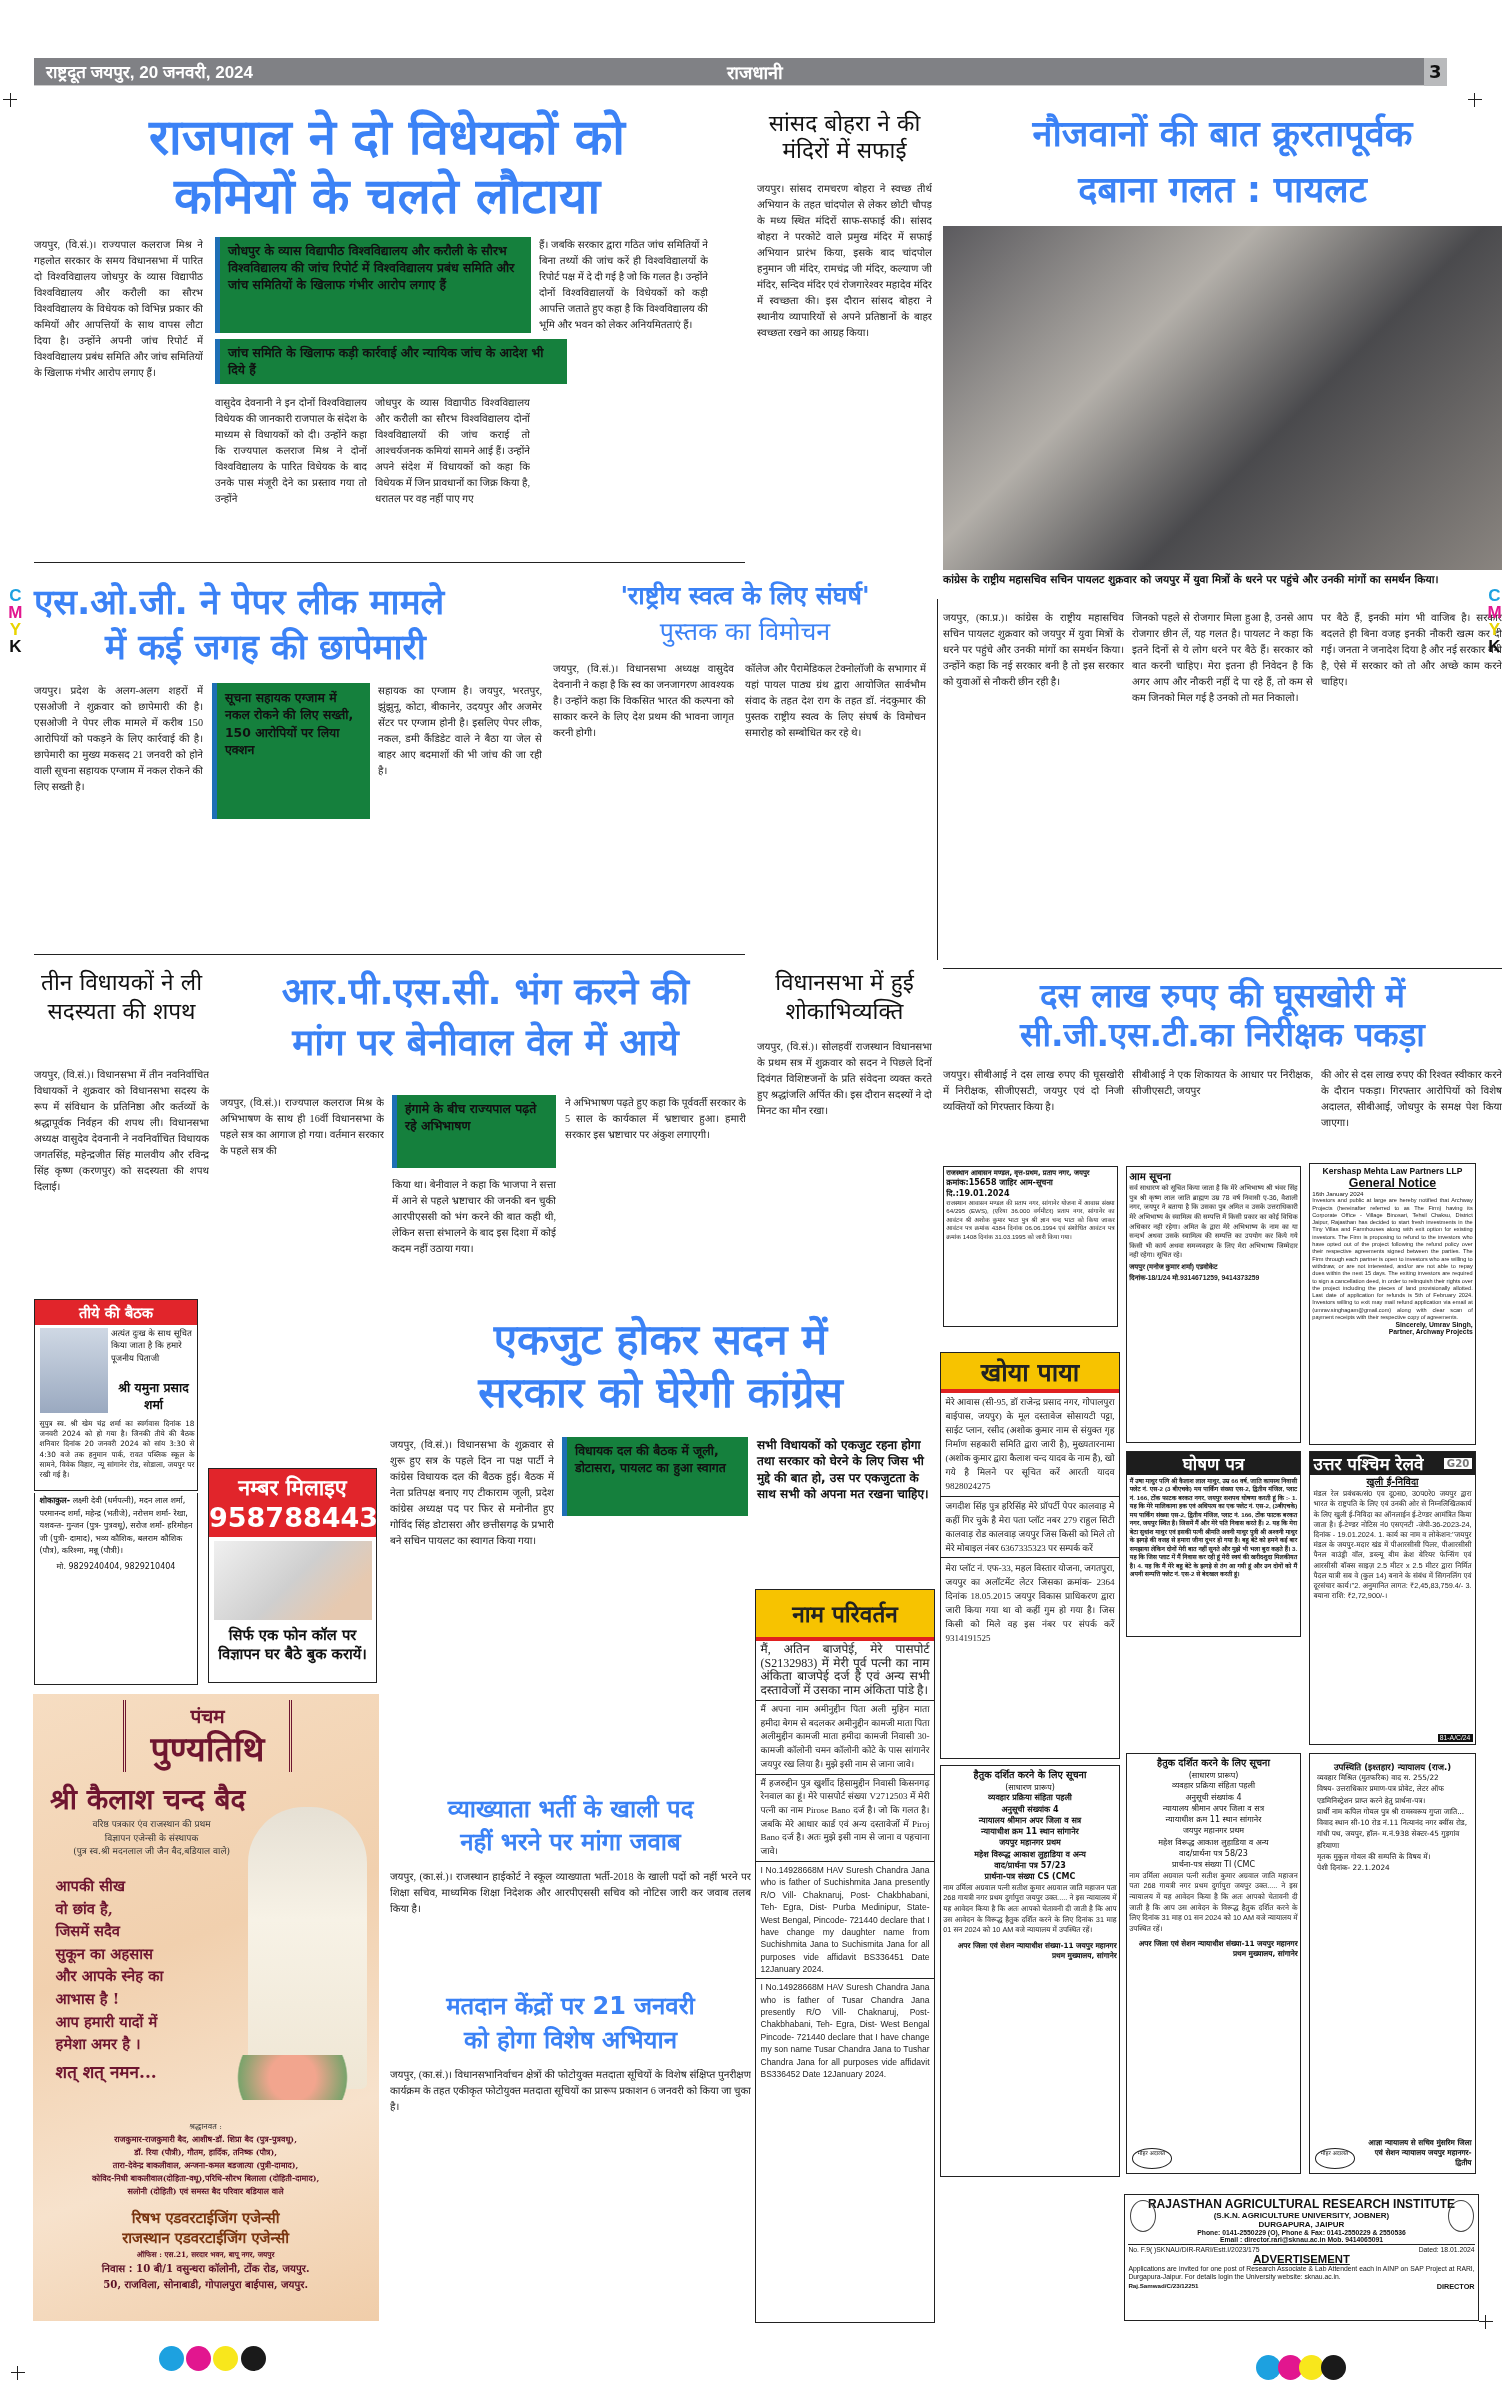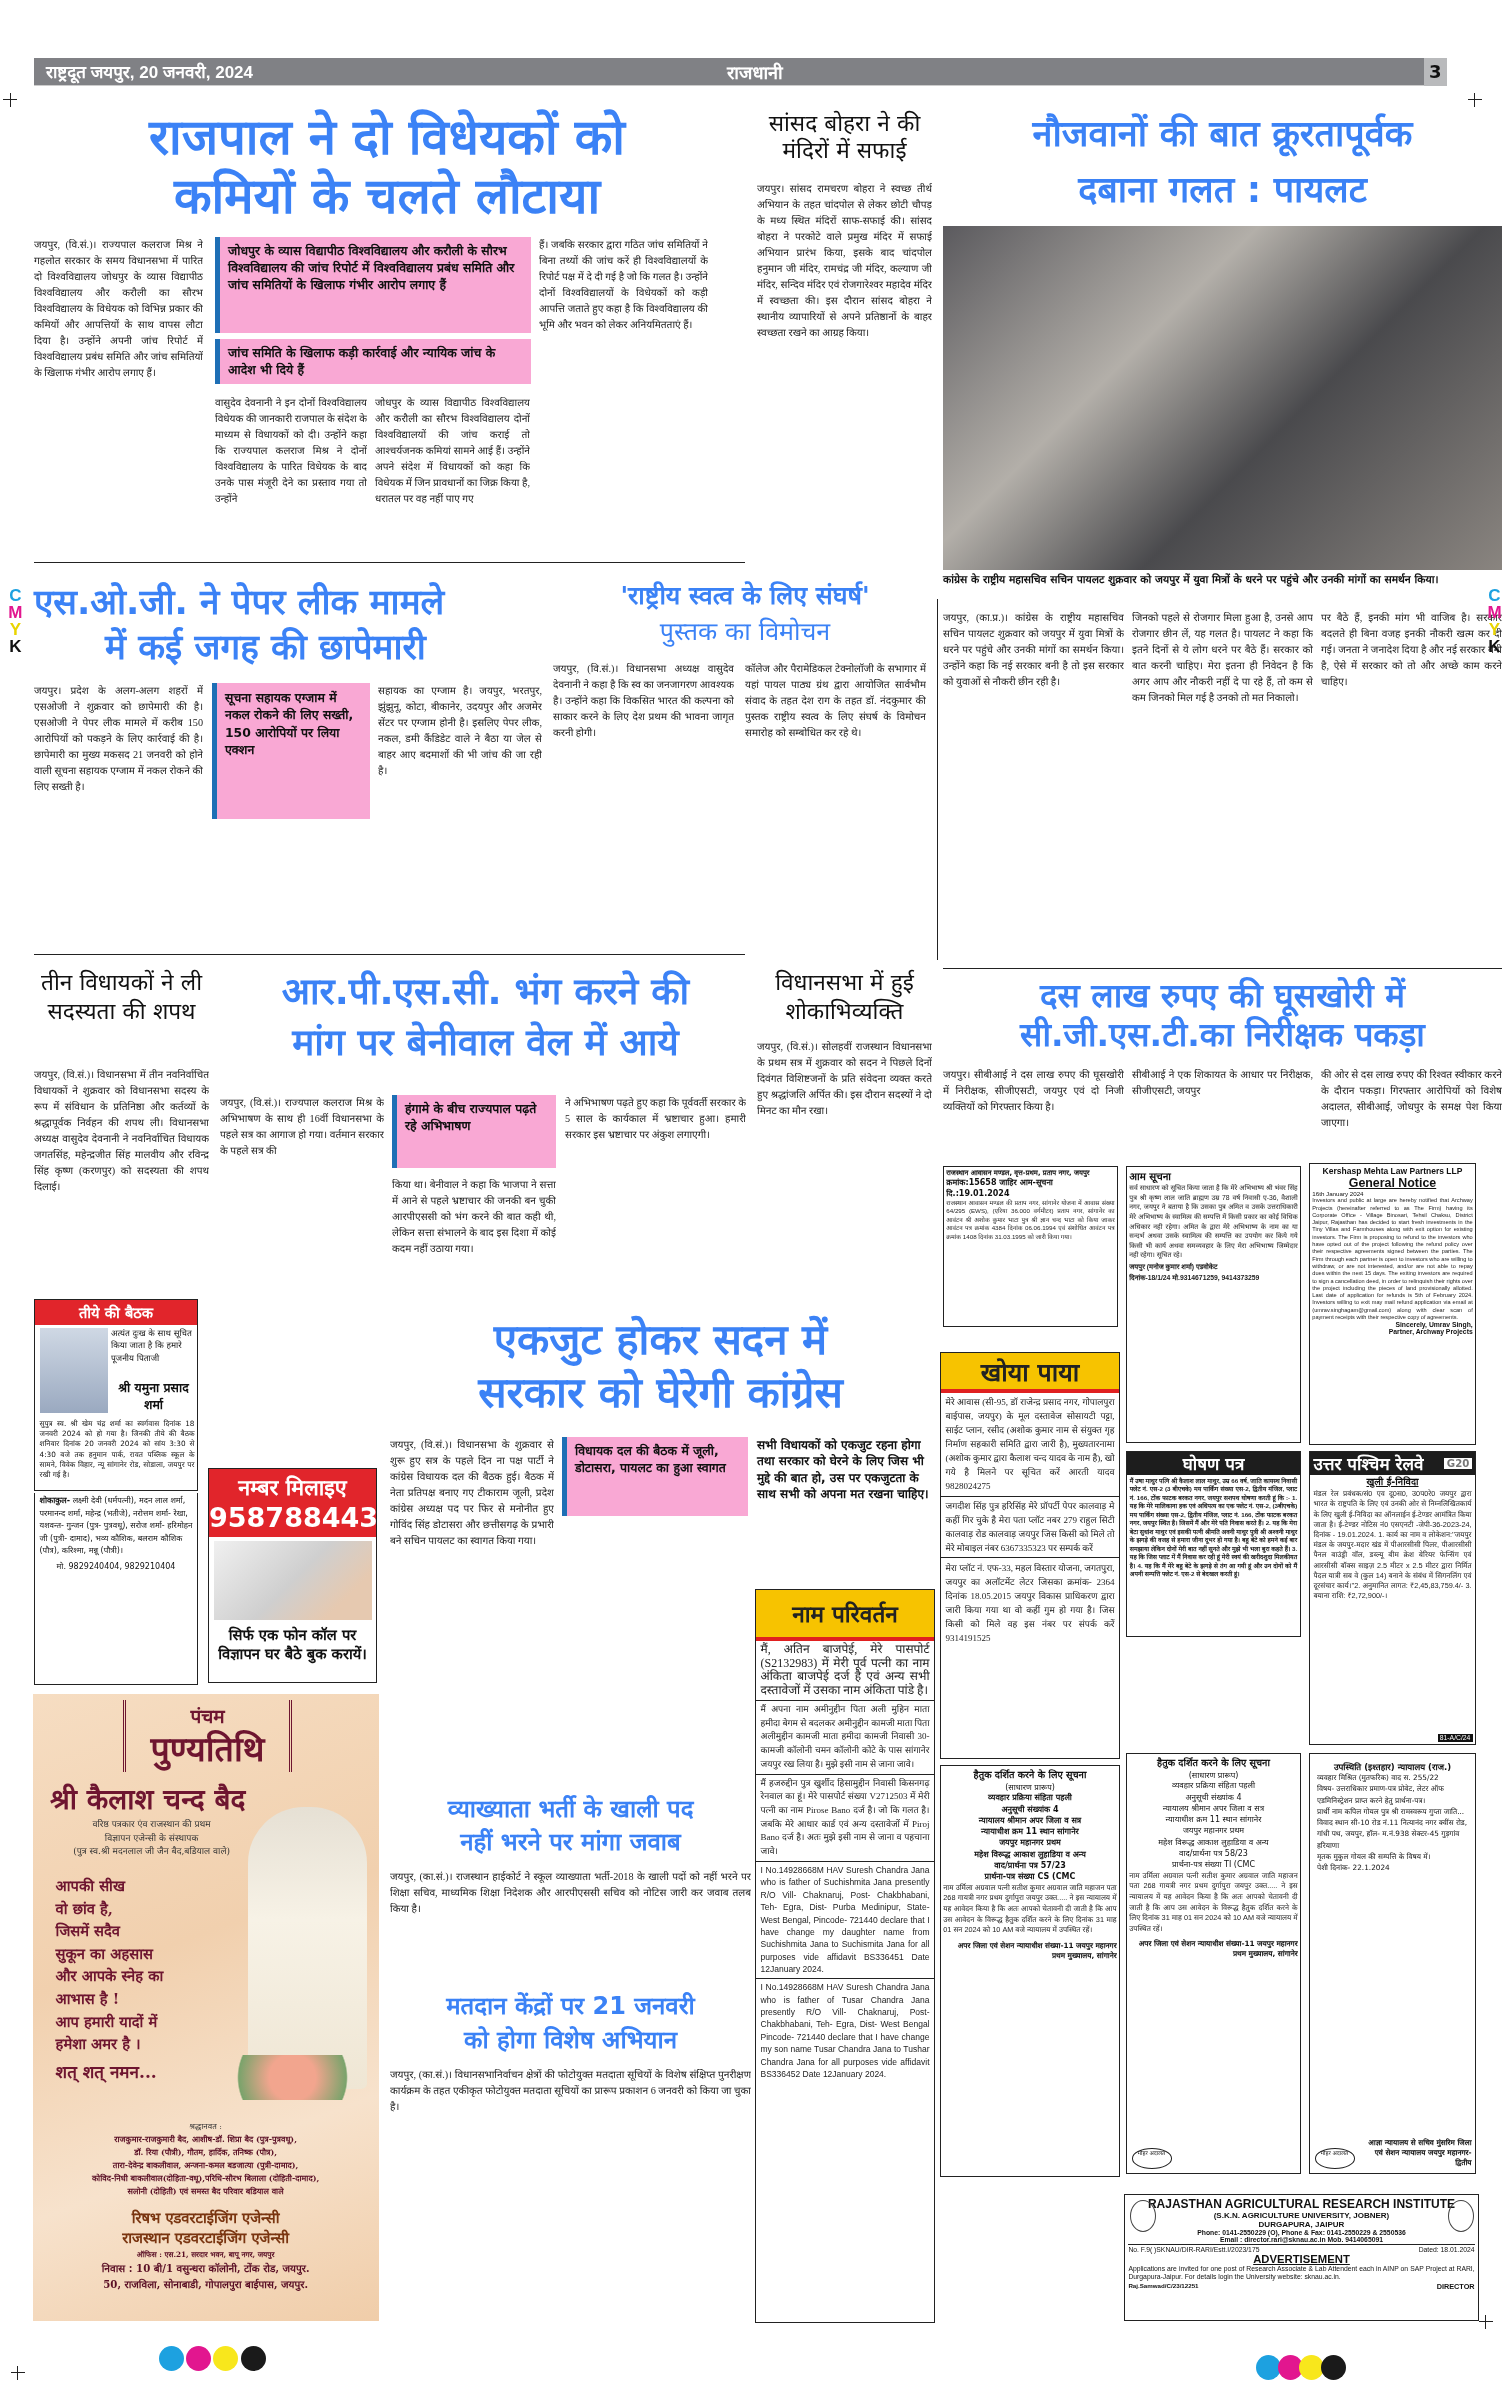--- a/index.html
+++ b/index.html
@@ -7,21 +7,21 @@
 .abs{position:absolute}
 .hdrbar{left:34px;top:58px;width:1406px;height:28px;background:#808185;border-bottom:1.1px solid #ccc}
 .hdr-left{left:46px;top:60px;color:#fff;font-family:"Liberation Sans",sans-serif;font-size:17px;font-weight:bold;letter-spacing:0}
 .hdr-mid{left:727px;top:60px;color:#fff;font-family:"Liberation Sans",sans-serif;font-size:18px;font-weight:bold}
 .hdr-page{left:1424px;top:58px;width:22.6px;height:28px;background:#b9babc;color:#111;font-size:18px;font-weight:bold;text-align:center;line-height:28px}
 .crop{width:13.6px;height:13.6px}
 .crop:before{content:"";position:absolute;left:6.2px;top:0;width:0.6px;height:13.6px;background:#222}
 .crop:after{content:"";position:absolute;left:0;top:6.2px;width:13.6px;height:0.6px;background:#222}
 .h-big{font-family:"DejaVu Sans",sans-serif;font-weight:900;line-height:1.15;color:#3b82f6;text-align:center}
 .body-txt{font-family:"Liberation Serif","DejaVu Serif",serif;font-size:10.2px;line-height:16px;text-align:justify;color:#222;overflow:hidden}
-.bar-note{background:#f9a8d4;border-left:5.6px solid #1e6fb5}
+.bar-note{background:#15803d;border-left:5.6px solid #1e6fb5}
 .rule{background:#222}
 .box{border:1.1px solid #222;background:#fff;overflow:hidden}
 .yellow-head{background:#f7c300;border-bottom:4.5px solid #e02020;text-align:center;font-weight:900;font-size:32px;font-family:"DejaVu Sans",sans-serif;color:#222}
 .dark-head{background:#1d1d1d;color:#fff;text-align:center;font-weight:900;font-size:17px;font-family:"DejaVu Sans",sans-serif}
 .photo{background:linear-gradient(135deg,#5b5a5e,#b3afa9 35%,#4a4a4d 60%,#8a8580);}
 .red-ad{background:#e1252b;color:#fff;font-weight:900;text-align:center;font-family:"DejaVu Sans",sans-serif}
 .punya{background:linear-gradient(160deg,#f6ddc2,#f1d0ae 40%,#f7e2cc 70%,#f0cda9);color:#6e1530;font-family:"DejaVu Serif",serif}
 .cmyk{font-family:"Liberation Sans",sans-serif;font-weight:bold;font-size:17px;line-height:17px;text-align:center;width:17px}
 .dot{width:25px;height:25px;border-radius:50%}
 .small{font-family:"Liberation Sans",sans-serif;font-size:8px;line-height:10.7px;color:#222;text-align:justify}
@@ -36,21 +36,21 @@
 <div class="abs hdr-page">3</div>
 <div class="abs crop" style="left:3.4px;top:93px"></div>
 <div class="abs crop" style="left:1468px;top:93px"></div>
 
 <div class="abs h-big" style="left:34px;top:110px;width:706px;font-size:49px">राजपाल ने दो विधेयकों को</div>
 <div class="abs h-big" style="left:34px;top:169px;width:706px;font-size:49px">कमियों के चलते लौटाया</div>
 <div class="abs body-txt" style="left:34px;top:237px;width:169px;height:316px">जयपुर, (वि.सं.)। राज्यपाल कलराज मिश्र ने गहलोत सरकार के समय विधानसभा में पारित दो विश्वविद्यालय जोधपुर के व्यास विद्यापीठ विश्वविद्यालय और करौली का सौरभ विश्वविद्यालय के विधेयक को विभिन्न प्रकार की कमियों और आपत्तियों के साथ वापस लौटा दिया है। उन्होंने अपनी जांच रिपोर्ट में विश्वविद्यालय प्रबंध समिति और जांच समितियों के खिलाफ गंभीर आरोप लगाए हैं।</div>
 <div class="abs bar-note" style="left:215px;top:237px;width:316px;height:96px;padding:4.5px 8px">
   <div style="font-weight:bold;font-size:12.4px;line-height:17px">जोधपुर के व्यास विद्यापीठ विश्वविद्यालय और करौली के सौरभ विश्वविद्यालय की जांच रिपोर्ट में विश्वविद्यालय प्रबंध समिति और जांच समितियों के खिलाफ गंभीर आरोप लगाए हैं</div>
 </div>
-<div class="abs bar-note" style="left:215px;top:339px;width:316px;height:45px;padding:4.5px 8px">
+<div class="abs bar-note" style="left:215px;top:339px;width:352px;height:45px;padding:4.5px 8px">
   <div style="font-weight:bold;font-size:12.4px;line-height:17px">जांच समिति के खिलाफ कड़ी कार्रवाई और न्यायिक जांच के आदेश भी दिये हैं</div>
 </div>
 <div class="abs body-txt" style="left:215px;top:395px;width:152px;height:158px">वासुदेव देवनानी ने इन दोनों विश्वविद्यालय विधेयक की जानकारी राजपाल के संदेश के माध्यम से विधायकों को दी। उन्होंने कहा कि राज्यपाल कलराज मिश्र ने दोनों विश्वविद्यालय के पारित विधेयक के बाद उनके पास मंजूरी देने का प्रस्ताव गया तो उन्होंने</div>
 <div class="abs body-txt" style="left:375px;top:395px;width:155px;height:158px">जोधपुर के व्यास विद्यापीठ विश्वविद्यालय और करौली का सौरभ विश्वविद्यालय दोनों विश्वविद्यालयों की जांच कराई तो आश्चर्यजनक कमियां सामने आई हैं। उन्होंने अपने संदेश में विधायकों को कहा कि विधेयक में जिन प्रावधानों का जिक्र किया है, धरातल पर वह नहीं पाए गए</div>
 <div class="abs body-txt" style="left:539px;top:237px;width:169px;height:316px">हैं। जबकि सरकार द्वारा गठित जांच समितियों ने बिना तथ्यों की जांच करें ही विश्वविद्यालयों के रिपोर्ट पक्ष में दे दी गई है जो कि गलत है। उन्होंने दोनों विश्वविद्यालयों के विधेयकों को कड़ी आपत्ति जताते हुए कहा है कि विश्वविद्यालय की भूमि और भवन को लेकर अनियमितताएं हैं।</div>
 
 <div class="abs" style="left:757px;top:110px;width:175px;font-size:22.6px;text-align:center;line-height:27px;font-family:'DejaVu Sans',sans-serif">सांसद बोहरा ने की मंदिरों में सफाई</div>
 <div class="abs body-txt" style="left:757px;top:181px;width:175px;height:395px">जयपुर। सांसद रामचरण बोहरा ने स्वच्छ तीर्थ अभियान के तहत चांदपोल से लेकर छोटी चौपड़ के मध्य स्थित मंदिरों साफ-सफाई की। सांसद बोहरा ने परकोटे वाले प्रमुख मंदिर में सफाई अभियान प्रारंभ किया, इसके बाद चांदपोल हनुमान जी मंदिर, रामचंद्र जी मंदिर, कल्याण जी मंदिर, सन्दिव मंदिर एवं रोजगारेश्वर महादेव मंदिर में स्वच्छता की। इस दौरान सांसद बोहरा ने स्थानीय व्यापारियों से अपने प्रतिष्ठानों के बाहर स्वच्छता रखने का आग्रह किया।</div>
 
 <div class="abs h-big" style="left:943px;top:113px;width:559px;font-size:36px">नौजवानों की बात क्रूरतापूर्वक</div>

